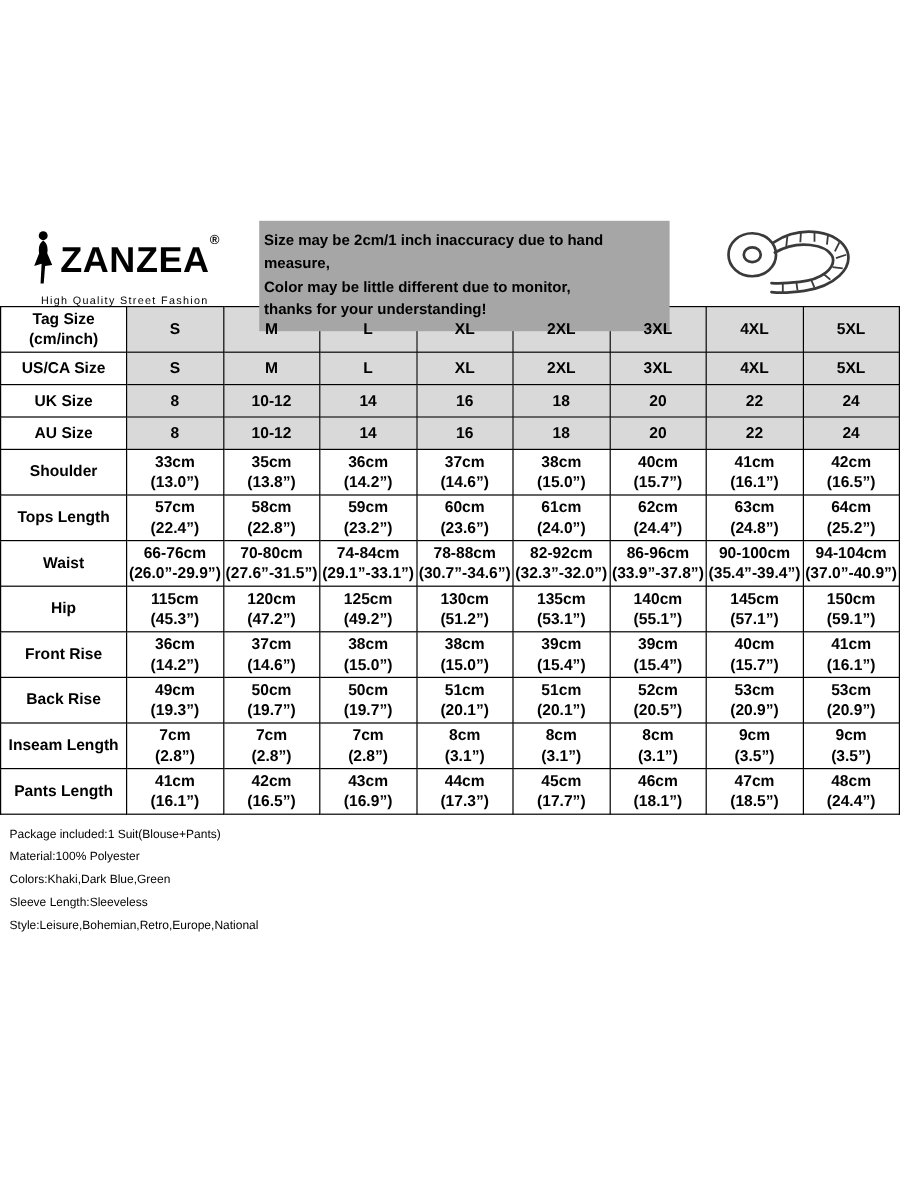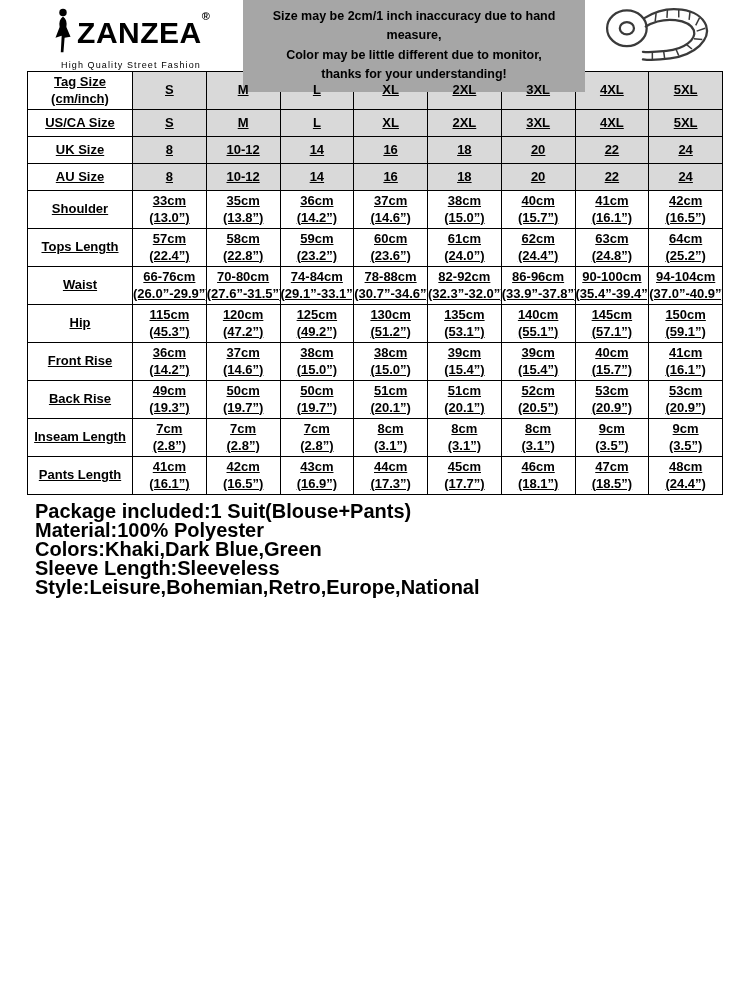--- a/index.html
+++ b/index.html
@@ -1,24 +1,25 @@
 <!DOCTYPE html>
 <html><head>
 <meta charset="utf-8">
 <style>
   html, body { margin: 0; padding: 0; background: #ffffff; }
   .page {
     position: relative;
-    width: 696px;
+    width: 750px;
     height: 1000px;
     margin: 0 auto;
     background: #ffffff;
     color: #000;
     font-family: "Liberation Sans", sans-serif;
     box-sizing: border-box;
+    padding-top: 184px;
     overflow: hidden;
   }
   .header {
     display: flex;
     align-items: flex-start;
     padding: 0 4px;
     height: 68px;
   }
   .brand {
     width: 200px;
@@ -29,55 +30,53 @@
   }
   .brand-top { display: flex; align-items: center; }
   .brand-icon { margin-right: 3px; }
   .brand-name { font-size: 30px; font-weight: bold; letter-spacing: 0.5px; line-height: 1; }
   .brand-reg { font-size: 11px; font-weight: bold; align-self: flex-start; margin-top: 2px; }
   .brand-tagline { font-size: 9px; letter-spacing: 1.1px; margin-top: 2px; white-space: nowrap; }
   .notice {
     width: 342px;
     margin: 0 12px;
     background: #a6a6a6;
-    text-align: center;
     font-weight: bold;
     font-size: 12.5px;
     line-height: 1.55;
     padding: 7px 4px;
     box-sizing: border-box;
   }
   .tape { flex: 1; display: flex; justify-content: center; padding-top: 0; }
 
   table.size-table {
     width: 100%;
     border-collapse: collapse;
     table-layout: fixed;
     margin-top: 3px;
-    text-decoration: underline;
   }
   table.size-table th, table.size-table td {
     border: 1px solid #000;
     font-weight: bold;
     font-size: 13px;
     line-height: 1.3;
     text-align: center;
     vertical-align: middle;
     padding: 1px 0;
     white-space: pre-line;
     overflow: hidden;
   }
   table.size-table col.label-col { width: 105px; }
   tr.hdr-row td { background: #d9d9d9; }
 
   .details {
     padding: 7px 8px 0 8px;
-    font-size: 20px;
+    font-size: 10px;
     line-height: 19px;
-    font-weight: bold;
+    font-weight: normal;
   }
 </style>
 </head>
 <body>
 
 <div class="page">
 
   <div class="header">
 
     <div class="brand">

